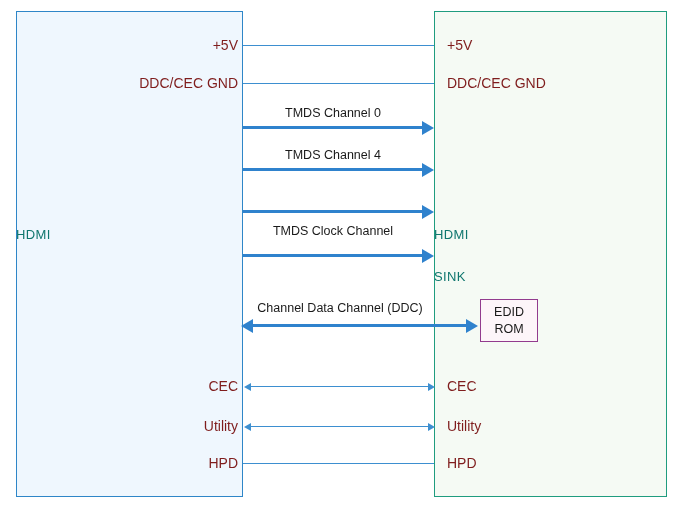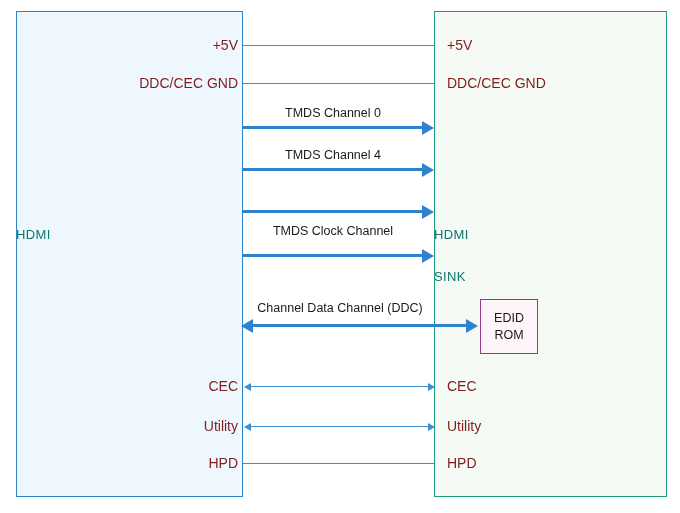--- a/index.html
+++ b/index.html
@@ -155,21 +155,21 @@
     border-top: 4px solid transparent;
     border-bottom: 4px solid transparent;
   }
 
   
   #edid-box {
     position: absolute;
     left: 480px;
     top: 299px;
     width: 58px;
-    height: 55px;
+    height: 43px;
     box-sizing: border-box;
     background: #fdf5f9;
     border: 1.6px solid #923b8e;
     display: flex;
     flex-direction: column;
     justify-content: center;
     align-items: center;
     font-size: 12.5px;
     color: #1a1a1a;
     line-height: 17px;

